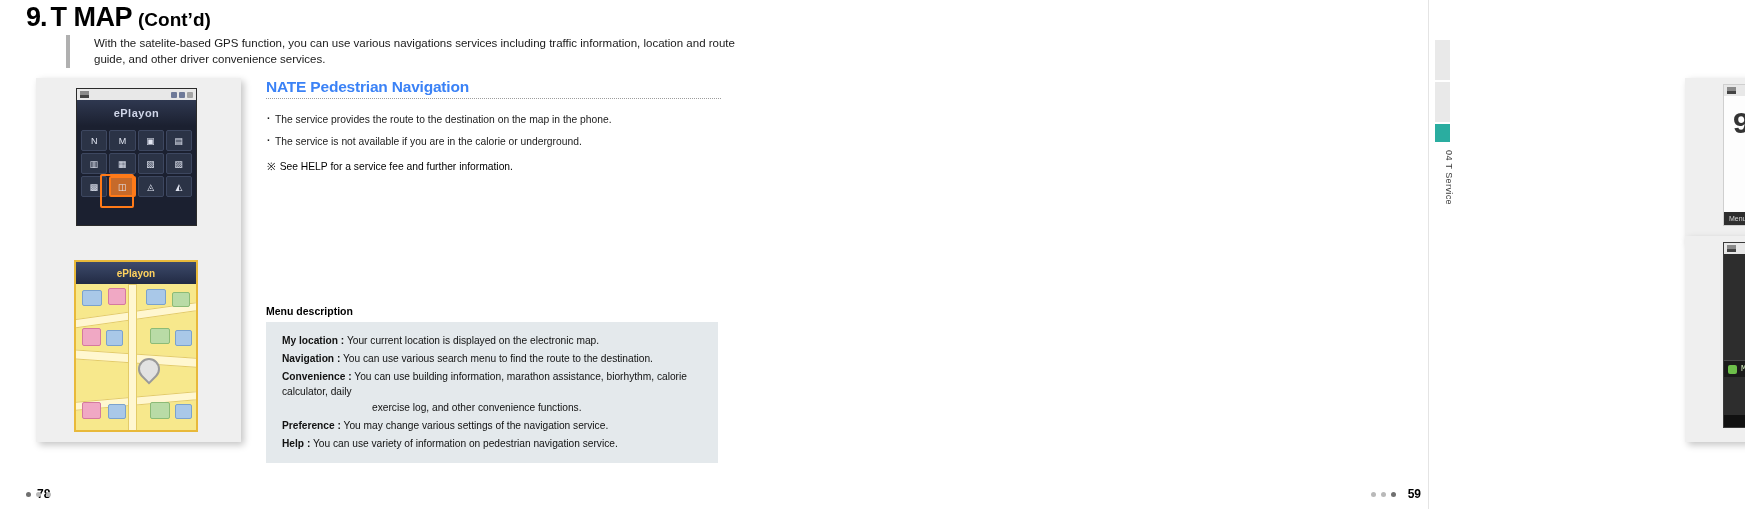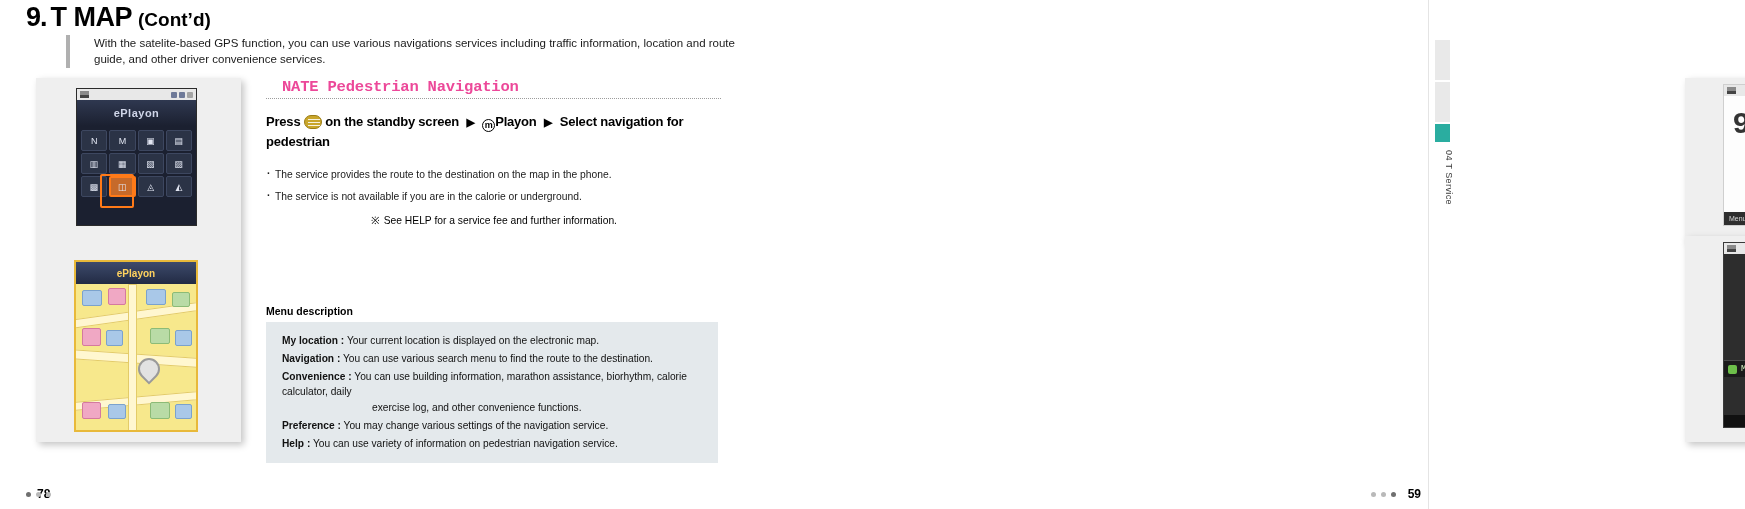--- a/index.html
+++ b/index.html
@@ -259,24 +259,23 @@
     height: 12px; background: #111; color: #bdbdbd;
     font-size: 7px; display: flex; align-items: center; justify-content: center;
   }
 
   
   .content-left { position: absolute; left: 266px; top: 78px; width: 455px; }
 
   .sec-title {
     font-size: 15.5px;
     font-weight: bold;
-    color: #ec4899;
-    margin: 0 0 2px 16px;
+    color: #3b82f6;
+    margin: 0 0 2px 0;
     letter-spacing: -0.2px;
-    font-family: Liberation Mono, monospace;
   }
   .dotted {
     border-bottom: 1.5px dotted #9c9c9c;
     height: 1px;
     margin-bottom: 13px;
   }
 
   .steps {
     font-size: 13px;
     font-weight: bold;
@@ -332,21 +331,21 @@
     font-weight: bold;
   }
   .note-mark {
     font-size: 10.3px;
     color: #000;
     font-weight: bold;
     padding-left: 1px;
     margin-top: 9px;
   }
   .note-mark .sym { margin-right: 4px; font-weight: normal; }
-  .note-mark.plain { font-weight: normal; text-align: center; }
+  .note-mark.plain { font-weight: normal; }
 
   
   .menu-desc-label {
     font-size: 10.5px;
     font-weight: bold;
     color: #000;
     margin-bottom: 5px;
   }
   .menu-table {
     background: #e4e9ec;
@@ -483,29 +482,20 @@
           <div class="bldg g" style="left:74px;top:118px;width:20px;height:17px;"></div>
           <div class="bldg" style="left:99px;top:120px;width:17px;height:15px;"></div>
         </div>
       </div>
     </div>
 
     <div class="content-left">
       <div class="sec-title">NATE Pedestrian Navigation</div>
       <div class="dotted"></div>
 
-      <div class="steps">
-        <span>Press</span>
-        <span class="key-badge"></span>
-        <span>on the standby screen</span>
-        <span class="tri">▶</span>
-        <span class="m-circle">m</span><span>Playon</span>
-        <span class="tri">▶</span>
-        <span>Select navigation for pedestrian</span>
-      </div>
 
       <div class="bullets">
         <div class="bullet">The service provides the route to the destination on the map in the phone.</div>
         <div class="bullet">The service is not available if you are in the calorie or underground.</div>
       </div>
 
       <div class="note-mark plain">
         <span class="sym">※</span><span>See HELP for a service fee and further information.</span>
       </div>
     </div>

